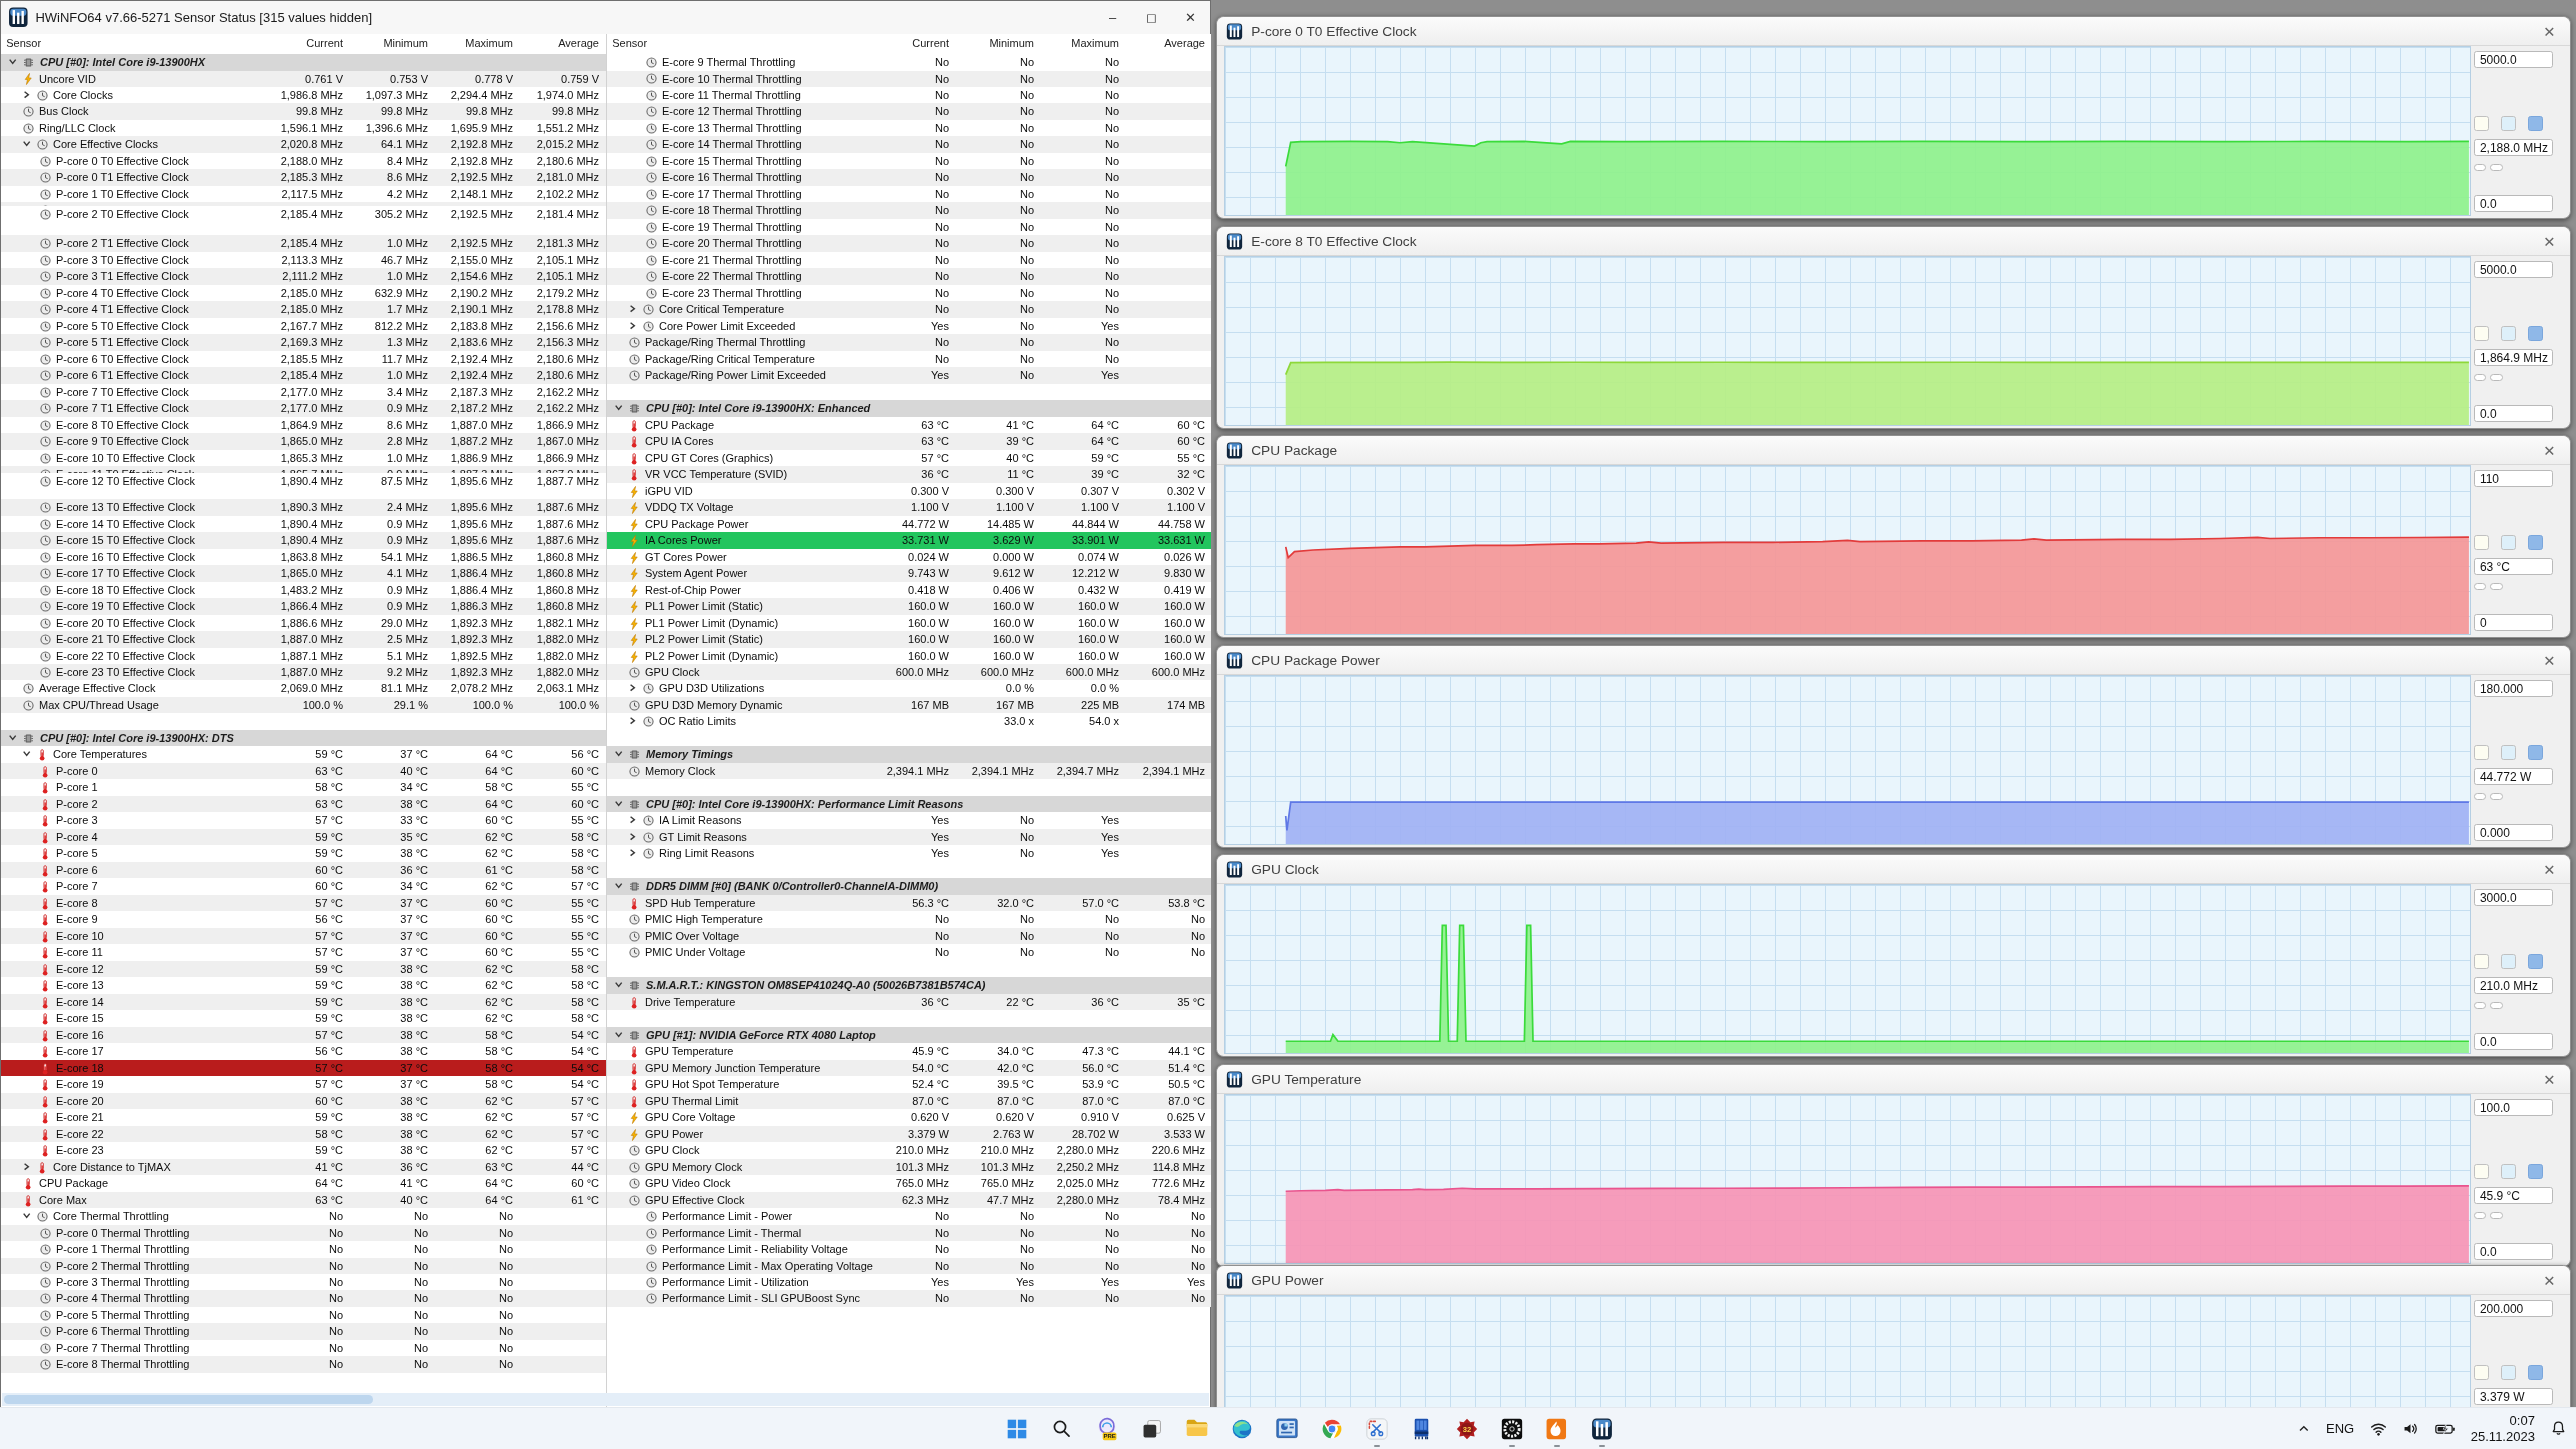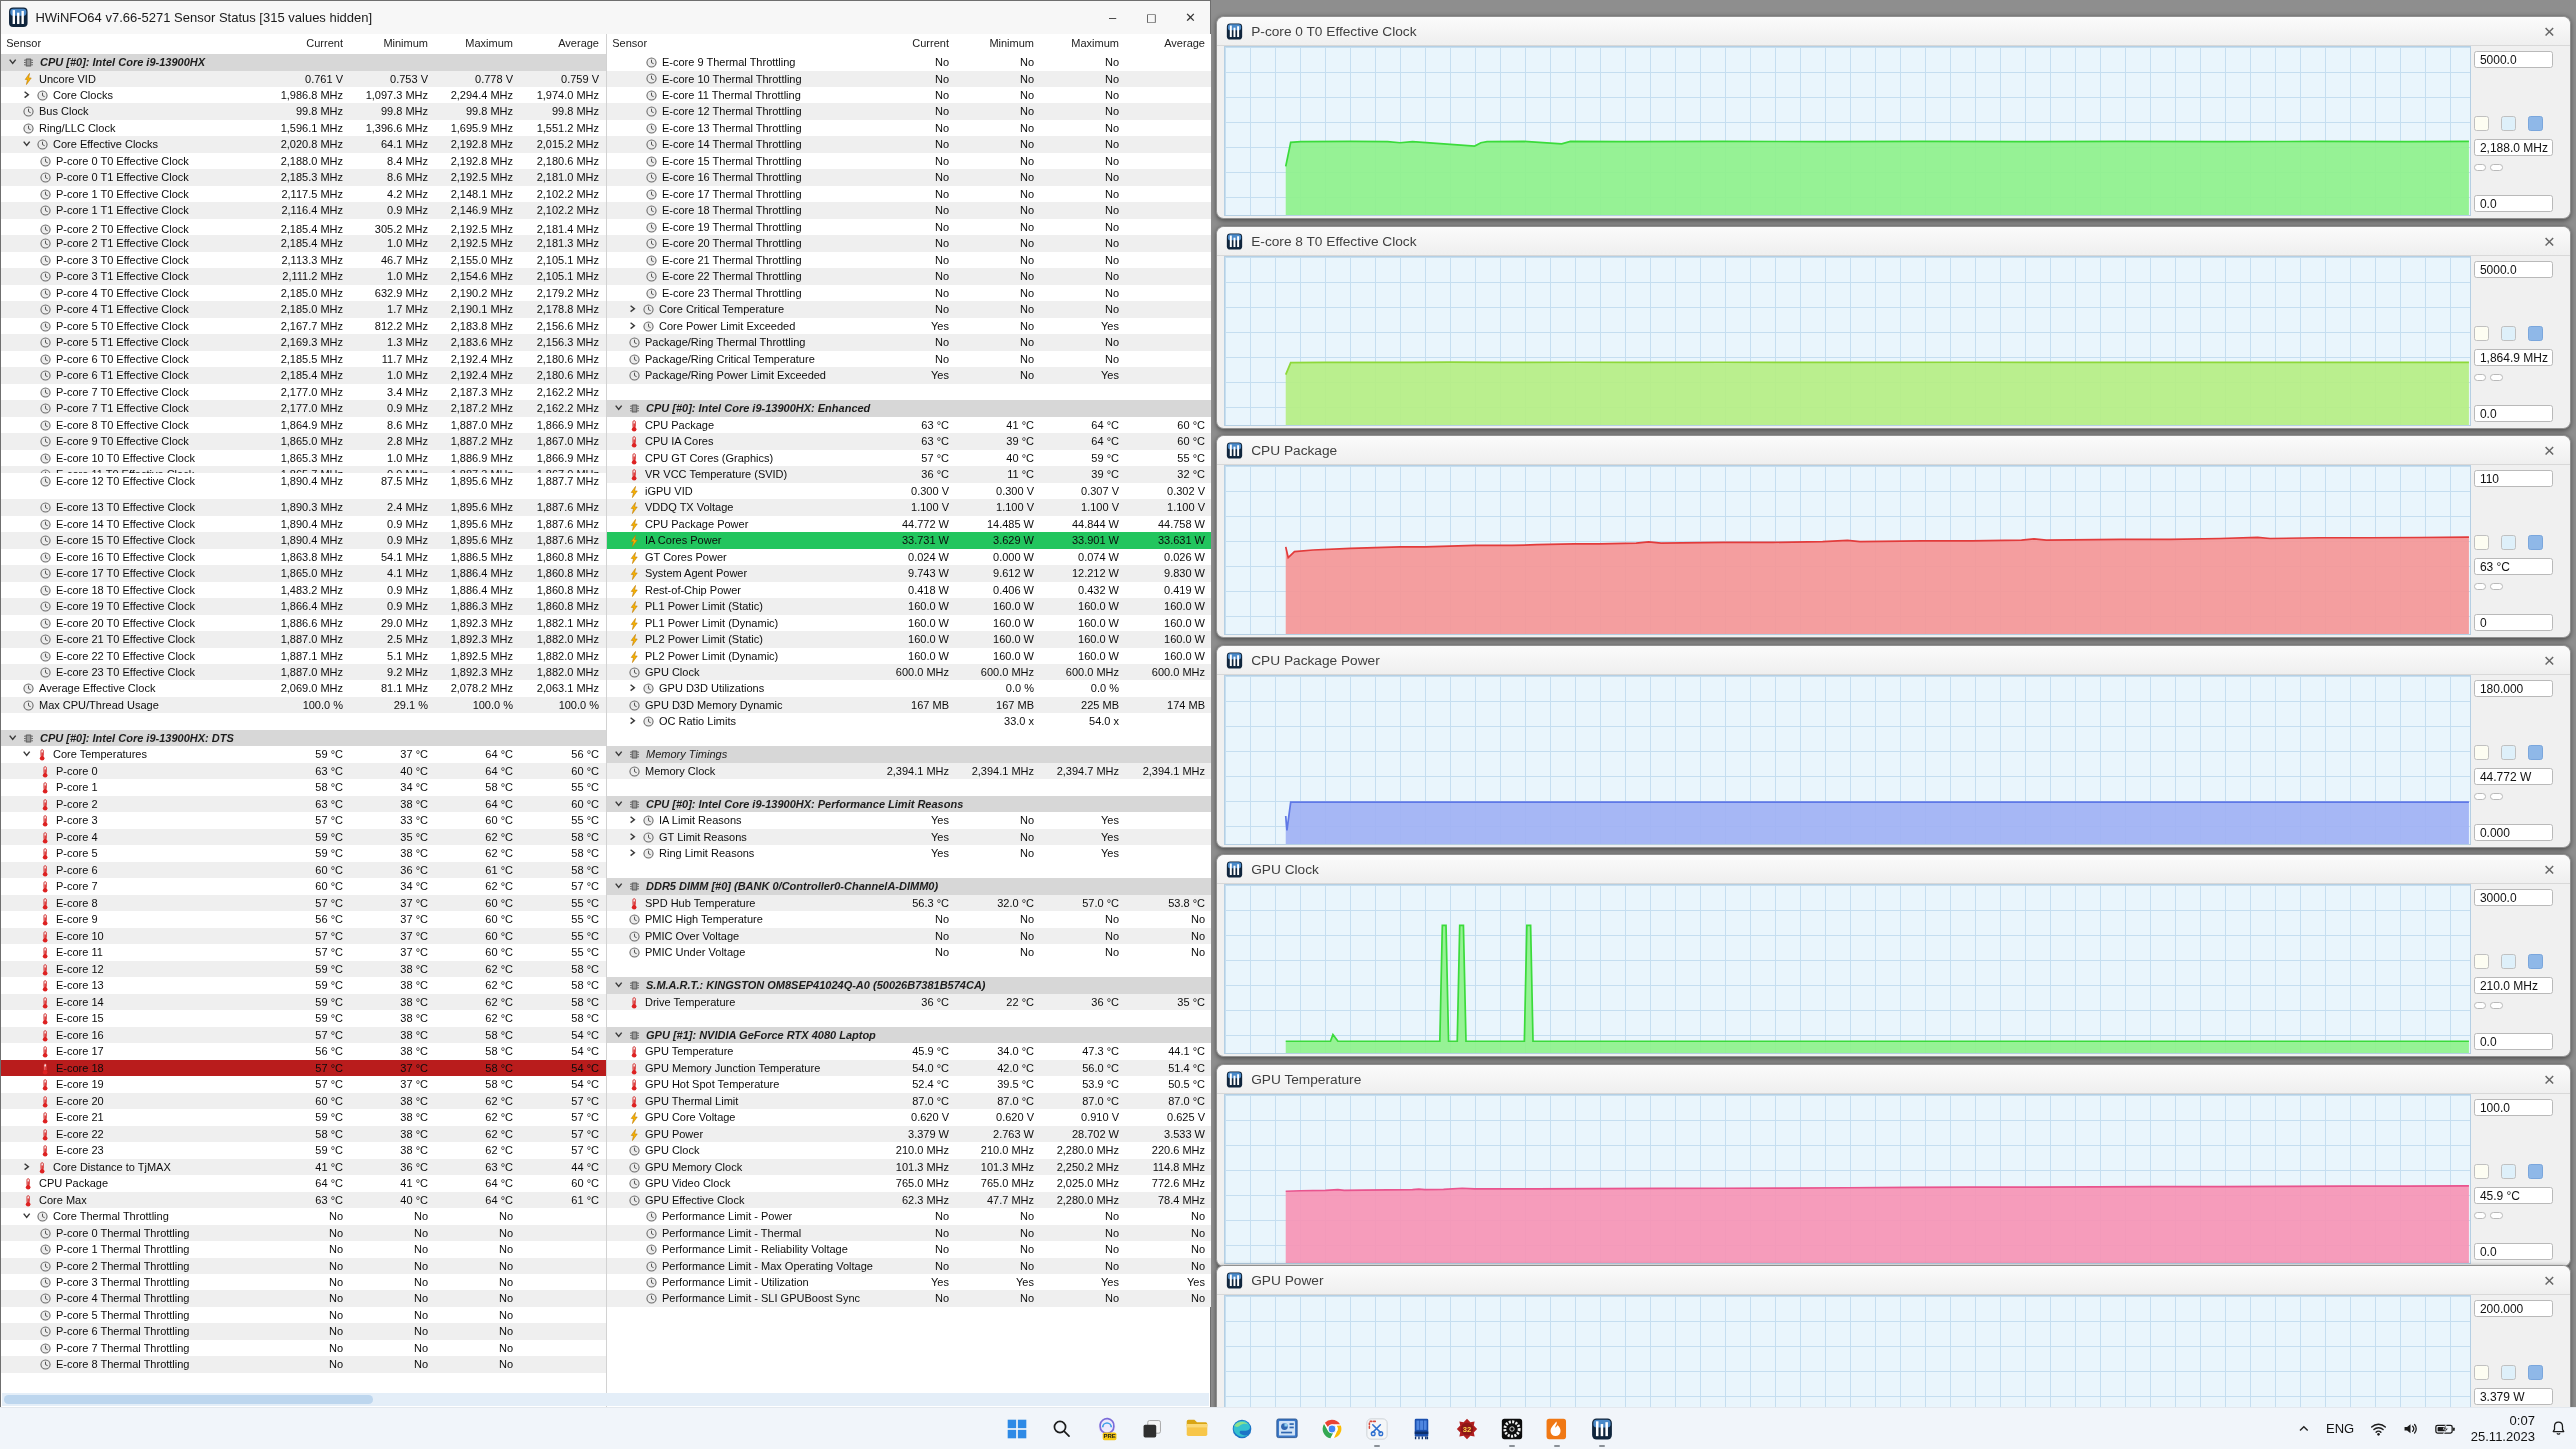--- a/index.html
+++ b/index.html
@@ -237,21 +237,21 @@
             <circle cx="6.5" cy="6.5" r="5.4" fill="#ececec" stroke="#6a6a6a" stroke-width="1.3"></circle>
             <path d="M6.5 3.2v3.5L9 7.9" fill="none" stroke="#444" stroke-width="1.1"></path>
           </svg>
         </span>
         <span class="rlabel" style="left:55px">P-core 1 T1 Effective Clock</span>
         <span class="cell c0">2,116.4 MHz</span>
         <span class="cell c1">0.9 MHz</span>
         <span class="cell c2">2,146.9 MHz</span>
         <span class="cell c3">2,102.2 MHz</span>
       </div>
-      <div class="srow" style="top:167px;background:#ffffff">
+      <div class="srow" style="top:152px;background:#ffffff">
         <span class="ric" style="left:39px">
           <svg width="11" height="11" viewBox="0 0 13 13">
             <circle cx="6.5" cy="6.5" r="5.4" fill="#ececec" stroke="#6a6a6a" stroke-width="1.3"></circle>
             <path d="M6.5 3.2v3.5L9 7.9" fill="none" stroke="#444" stroke-width="1.1"></path>
           </svg>
         </span>
         <span class="rlabel" style="left:55px">P-core 2 T0 Effective Clock</span>
         <span class="cell c0">2,185.4 MHz</span>
         <span class="cell c1">305.2 MHz</span>
         <span class="cell c2">2,192.5 MHz</span>
@@ -1732,21 +1732,21 @@
             <path d="M2 3 5.5 7.4 9 3" fill="none" stroke="#3a3a3a" stroke-width="1.7"></path>
           </svg>
         </span>
         <span class="ric" style="left:22px">
           <svg width="11" height="11" viewBox="0 0 13 13">
             <rect x="3.2" y="1.8" width="6.6" height="9.4" rx="1" fill="#5e5e5e"></rect>
             <rect x="4.4" y="3" width="4.2" height="7" fill="#9a9a9a"></rect>
             <path d="M1.2 3.8h2M1.2 6.5h2M1.2 9.2h2M9.8 3.8h2M9.8 6.5h2M9.8 9.2h2" stroke="#555" stroke-width="1"></path>
           </svg>
         </span>
-        <span class="rlabel" style="left:39px;font-weight:normal">Memory Timings</span>
+        <span class="rlabel" style="left:39px;font-weight:bold">Memory Timings</span>
       </div>
       <div class="srow" style="top:709px;background:#efefef">
         <span class="ric" style="left:22px">
           <svg width="11" height="11" viewBox="0 0 13 13">
             <circle cx="6.5" cy="6.5" r="5.4" fill="#ececec" stroke="#6a6a6a" stroke-width="1.3"></circle>
             <path d="M6.5 3.2v3.5L9 7.9" fill="none" stroke="#444" stroke-width="1.1"></path>
           </svg>
         </span>
         <span class="rlabel" style="left:38px">Memory Clock</span>
         <span class="cell c0">2,394.1 MHz</span>

